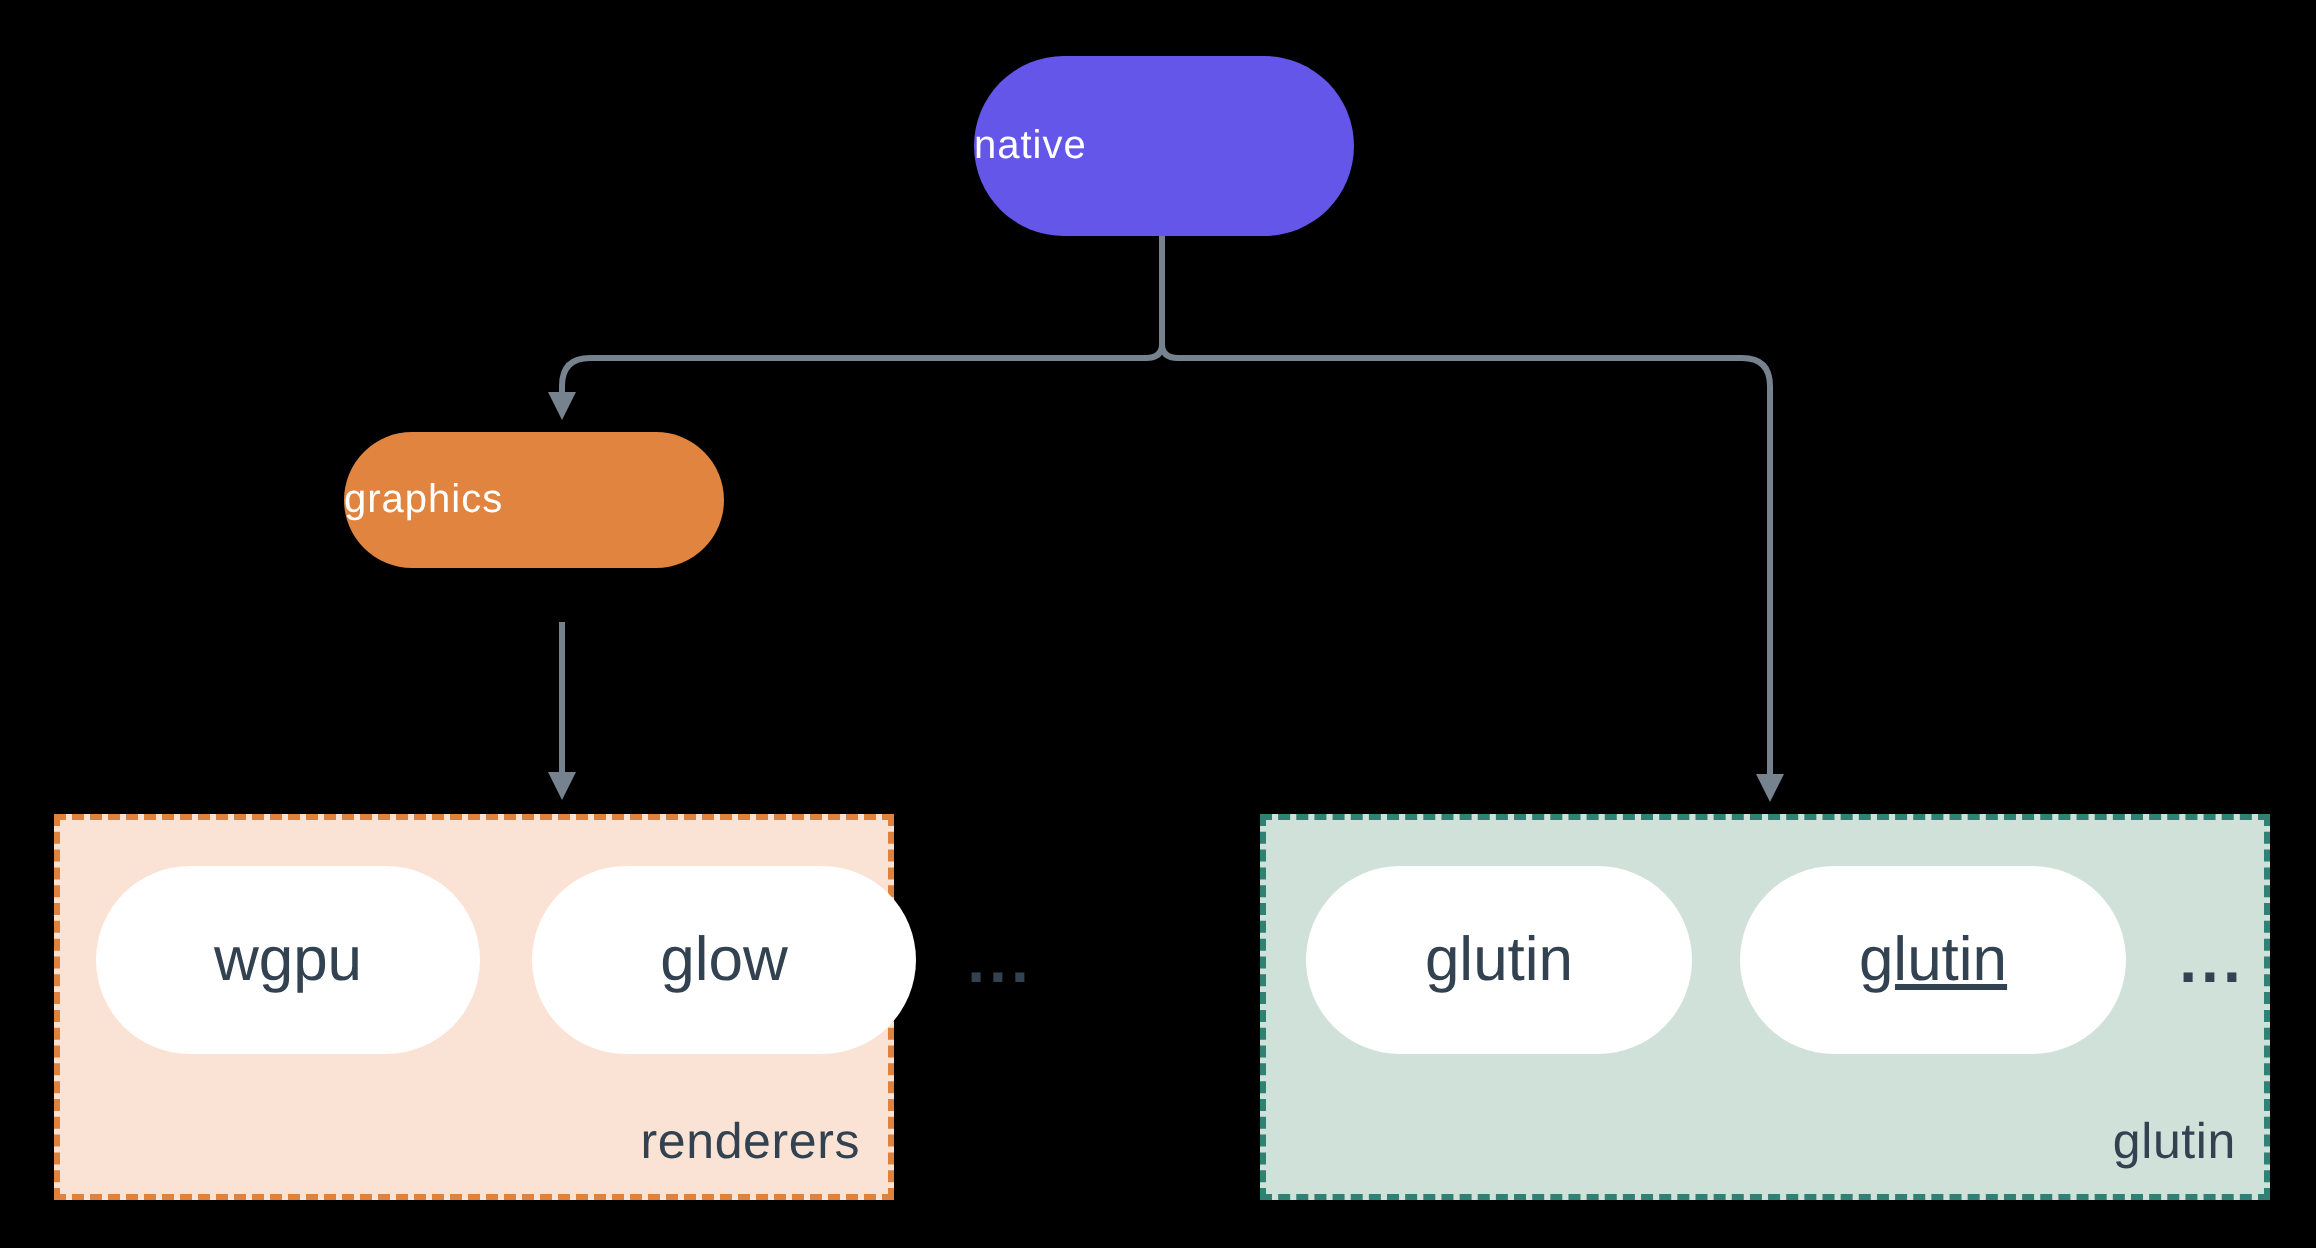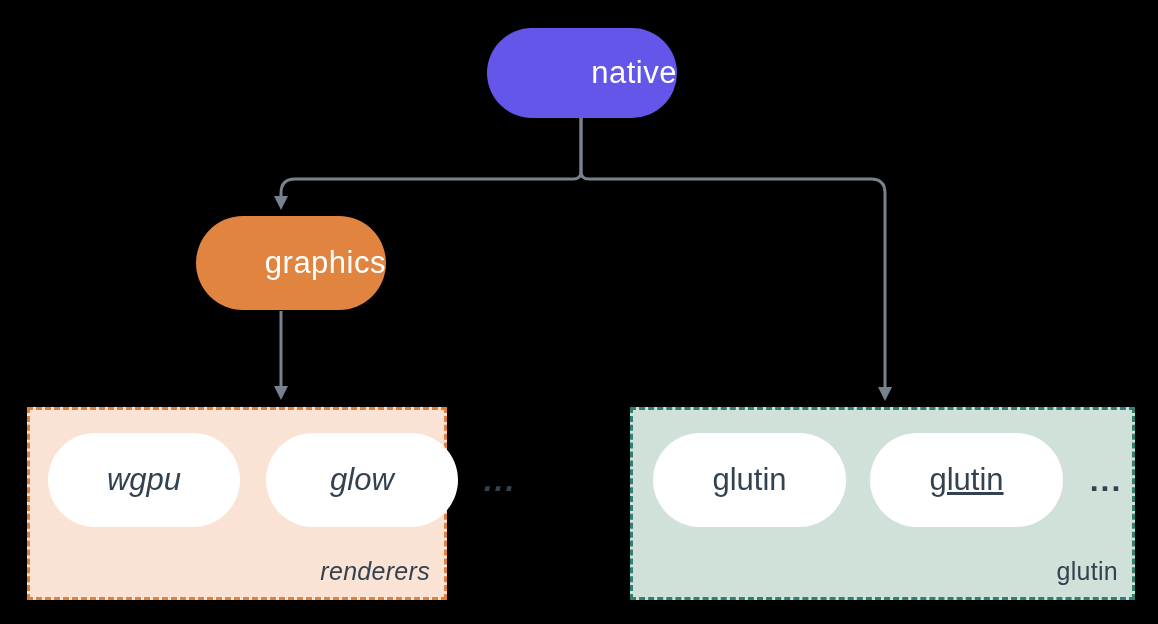--- a/index.html
+++ b/index.html
@@ -9,27 +9,27 @@
     --ink:#334250; --pill-white:#ffffff; --bg:#000000;
   }
   *{margin:0;padding:0;box-sizing:border-box;}
   html,body{width:1158px;height:624px;background:var(--bg);overflow:hidden;}
   body{font-family:"Liberation Sans", sans-serif;}
   .canvas{position:relative;width:1158px;height:624px;background:var(--bg);}
   svg.edges{position:absolute;left:0;top:0;width:1158px;height:624px;pointer-events:none;}
   .edge{stroke:var(--line);stroke-width:3;fill:none;}
   .arrowhead{fill:var(--line);stroke:none;}
   .node{
-    position:absolute;display:flex;align-items:center;justify-content:flex-end;
-    color:#fff;font-size:31px;letter-spacing:0.5px;
+    position:absolute;display:flex;align-items:center;justify-content:flex-start;
+    color:#fff;font-size:20px;letter-spacing:0.5px;
   }
   .node-native{left:487px;top:28px;width:190px;height:90px;border-radius:45px;background:var(--purple);}
-  .node-graphics{left:196px;top:216px;width:190px;height:94px;border-radius:47px;background:var(--orange);}
+  .node-graphics{left:172px;top:216px;width:190px;height:68px;border-radius:47px;background:var(--orange);}
   .group{position:absolute;top:407px;height:193px;border-width:3px;border-style:dashed;}
-  .group-renderers{left:27px;width:420px;background:var(--peach-fill);border-color:var(--peach-border);font-style:italic;}
+  .group-renderers{left:27px;width:420px;background:var(--peach-fill);border-color:var(--peach-border);}
   .group-shells{left:630px;width:505px;background:var(--sage-fill);border-color:var(--sage-border);}
   .pill{
     position:absolute;top:23px;width:192px;height:94px;border-radius:47px;
     background:var(--pill-white);display:flex;align-items:center;justify-content:center;
     color:var(--ink);font-size:31px;
   }
   .pill-1{left:18px;}
   .pill-2{left:236px;}
   .ellipsis{
     position:absolute;top:23px;left:450px;width:40px;height:94px;

